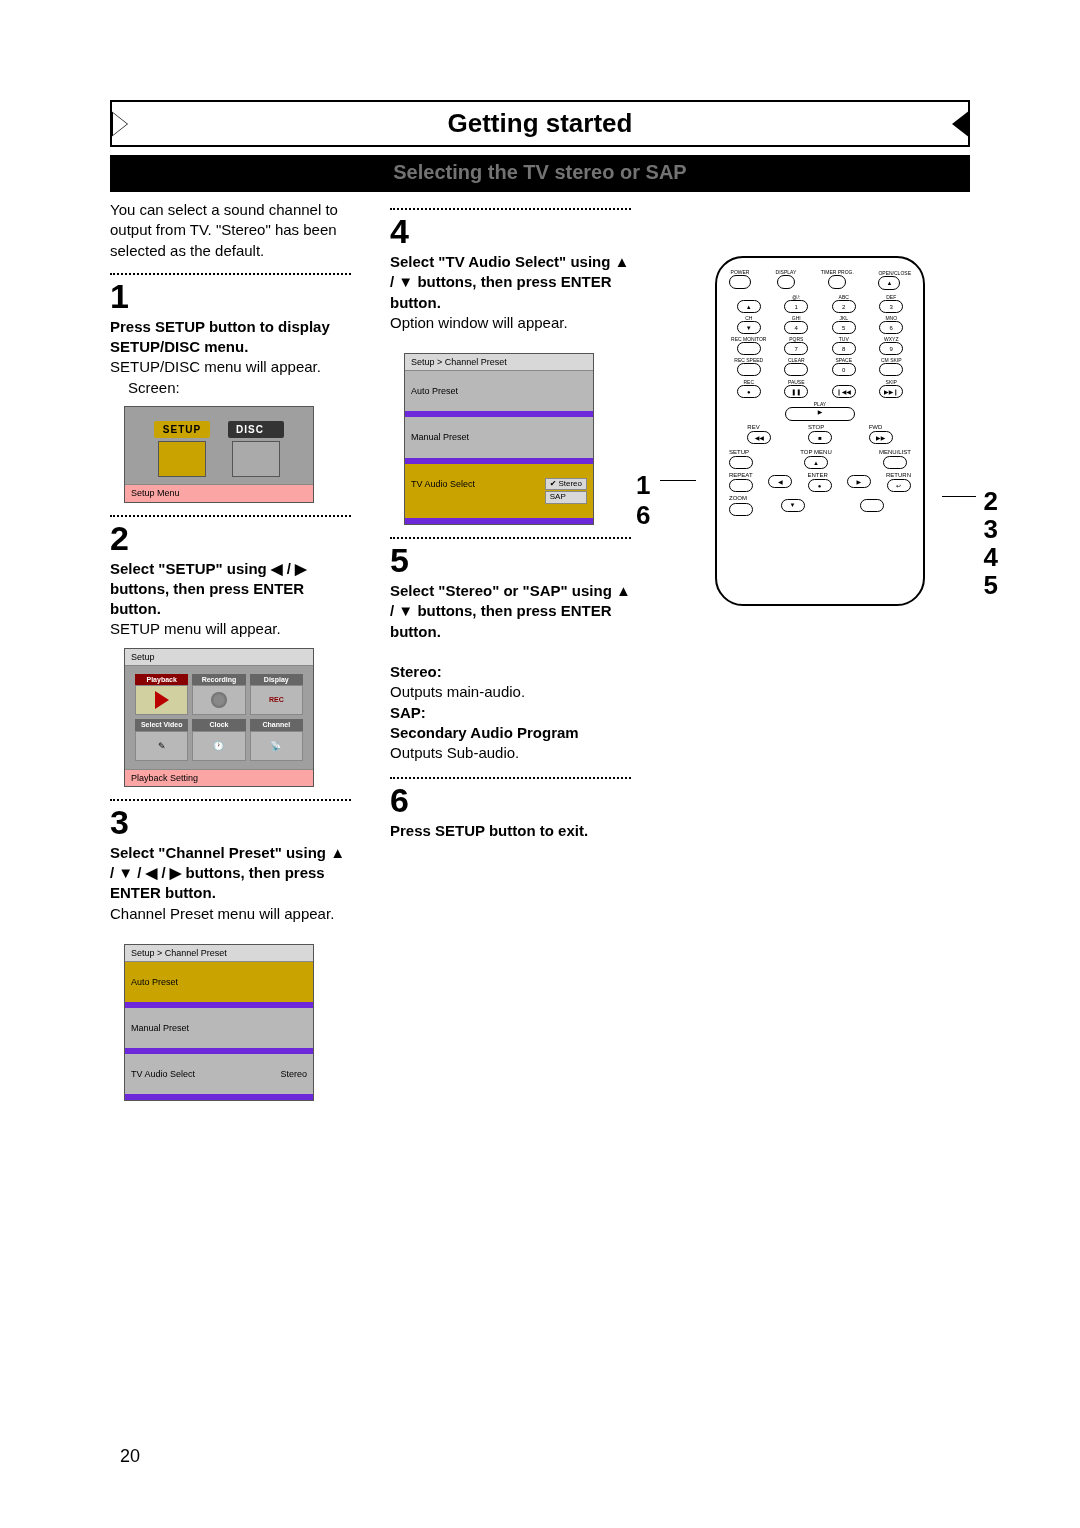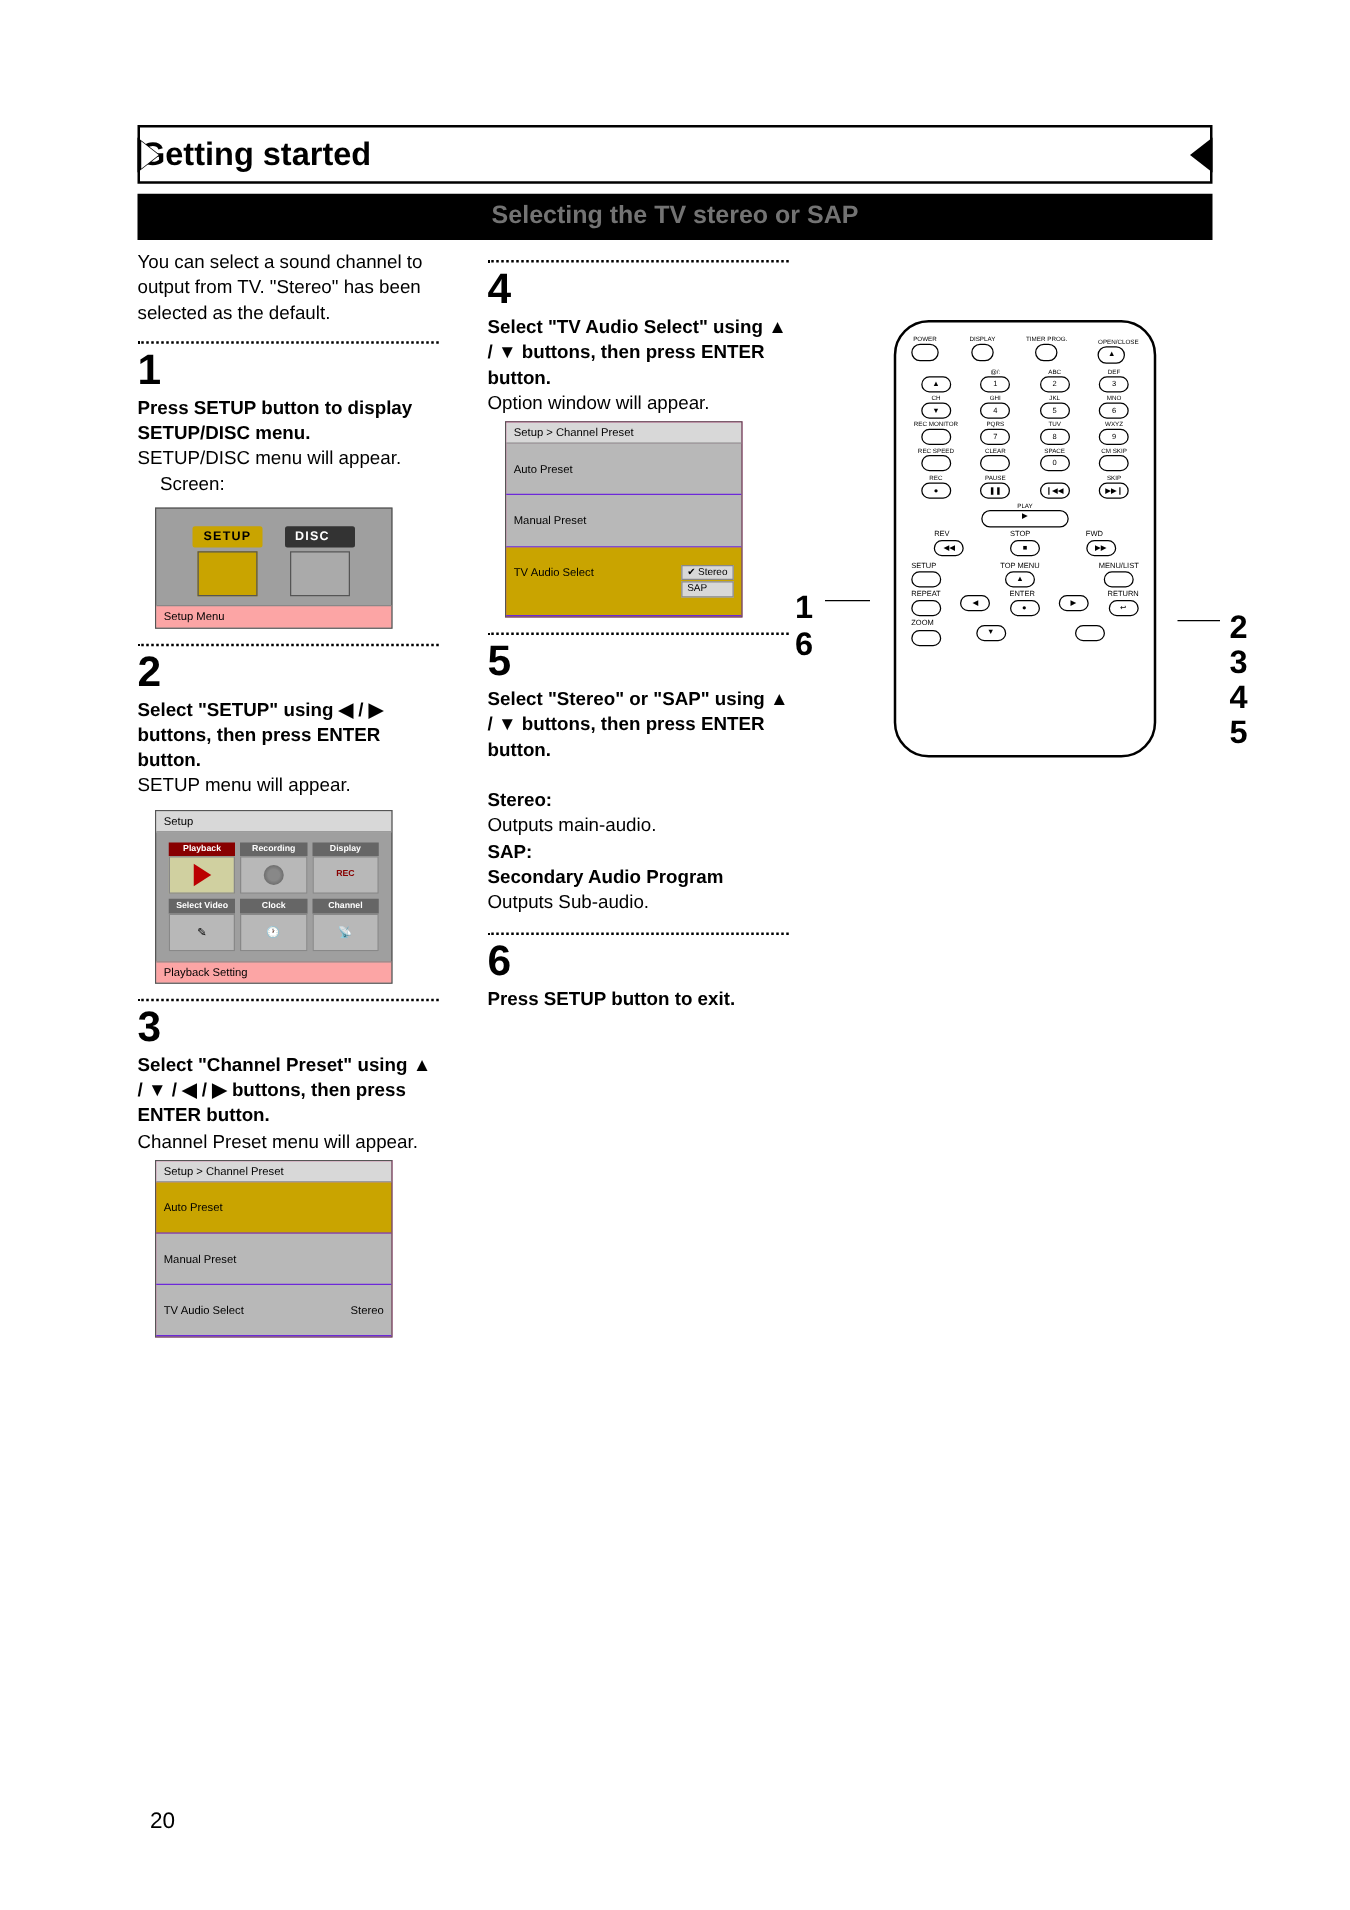--- a/index.html
+++ b/index.html
@@ -38,21 +38,21 @@
     transform: translateY(-50%);
   }
   .header-banner .inner::before,
   .header-banner .inner::after{
     content:"";position:absolute;top:50%;transform:translateY(-50%);
     width:0;height:0;border-top:11px solid transparent;border-bottom:11px solid transparent;
   }
   .header-banner .inner::before{left:1px;border-left:14px solid #fff;}
   .header-banner .inner::after{right:1px;border-right:14px solid #fff;}
   .header-title {
-    text-align: left;
+    text-align: center;
     font-weight: bold;
     font-size: 26px;
     padding: 4px 0;
   }
   .sub-banner {
     background: #000;
     color: #737373;
     text-align: center;
     font-weight: bold;
     font-size: 20px;
@@ -105,25 +105,25 @@
   .cell{
     background:#666;color:#fff;font-size:7px;text-align:center;
     font-weight:bold;padding:1px 0;
   }
   .cell-body{
     background:#b8b8b8;border:1px solid #888;height:30px;
     display:flex;align-items:center;justify-content:center;
   }
   .cell-body.sel{background:#d0d0a0;}
   .listscreen{
-    background:#ec4899;border:1px solid #555;width:190px;
-    margin:4px 0 12px 14px;font-size:9px;min-height:140px;
+    background:#5eead4;border:1px solid #555;width:190px;
+    margin:20px 0 12px 14px;font-size:9px;min-height:140px;
   }
   .ls-head{background:#d8d8d8;padding:2px 6px;border-bottom:1px solid #888;}
-  .ls-row{display:flex;padding:14px 6px;border-bottom:1px solid #6d28d9;background:#b8b8b8;}
+  .ls-row{display:flex;padding:14px 6px;border-bottom:6px solid #6d28d9;background:#b8b8b8;}
   .ls-row.sel{background:#c9a400;}
   .ls-row span:first-child{flex:1;}
   .ls-opt{
     background:#d8d8d8;border:1px solid #888;padding:0 4px;font-size:8px;
     display:inline-flex;align-items:center;gap:2px;
   }
   .arrow{font-family:Arial;}
   .remote {
     width: 210px;
     height: 350px;

